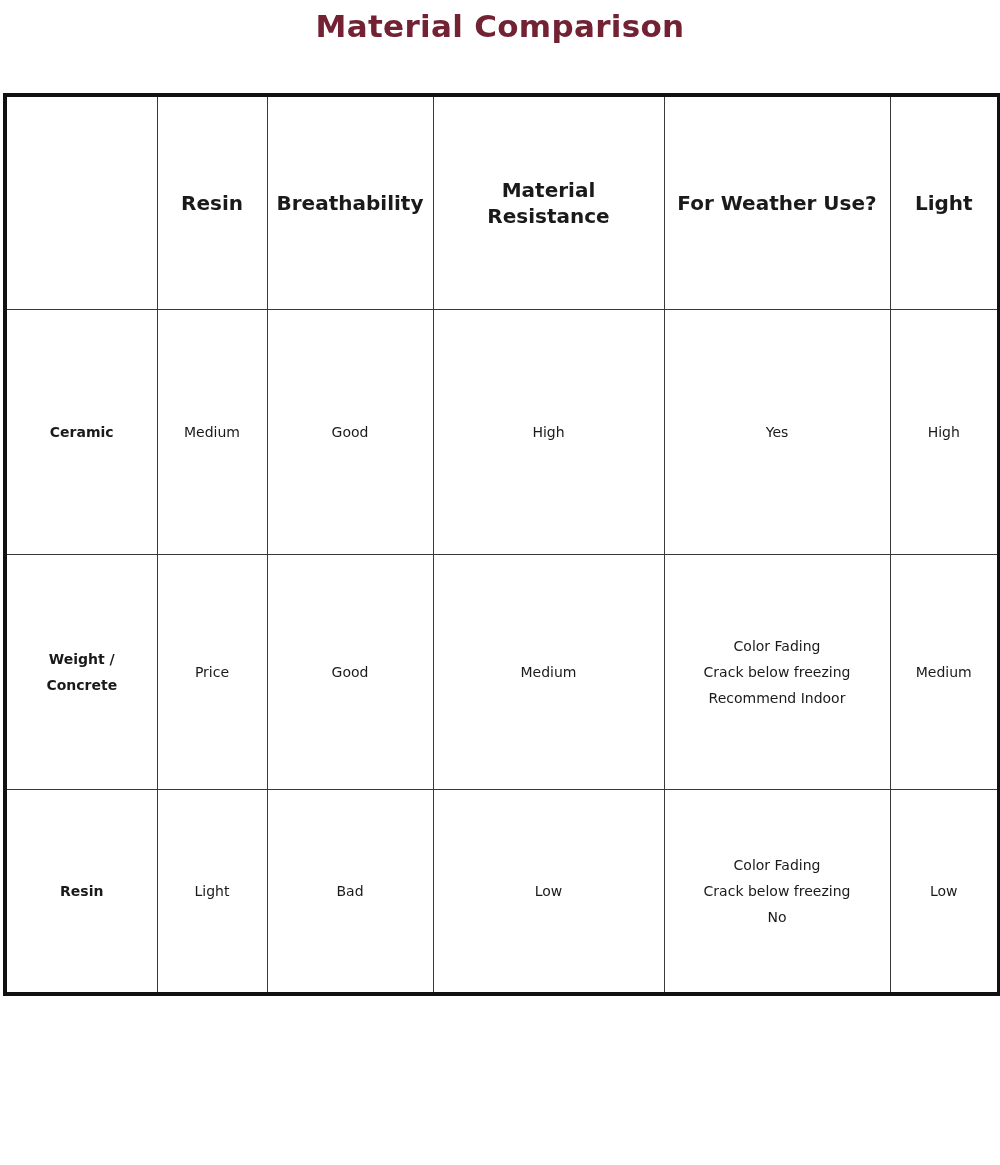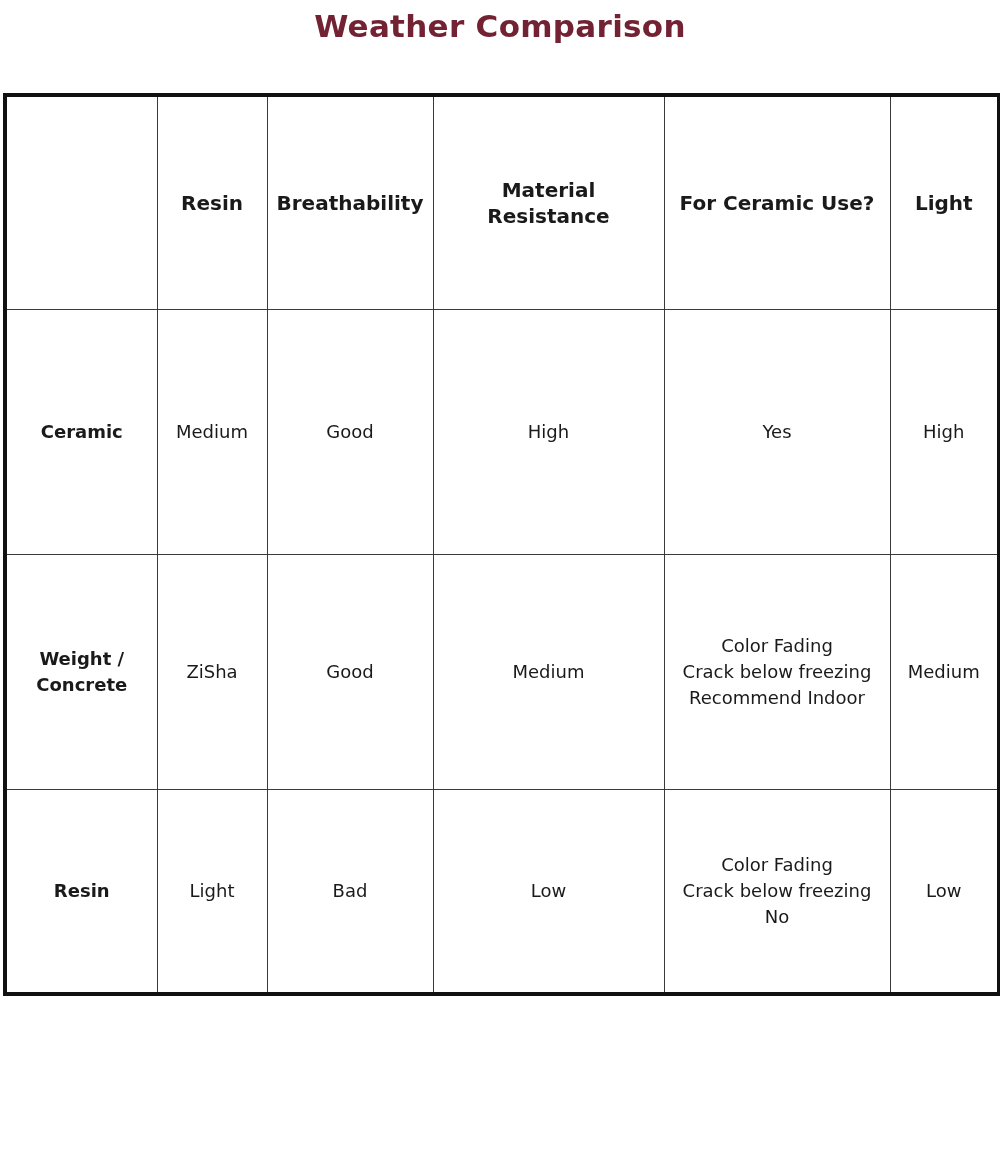--- a/index.html
+++ b/index.html
@@ -34,21 +34,21 @@
   table.cmp {
     border-collapse: collapse;
     width: 994px;
     table-layout: fixed;
     border: 4px solid #111111;
   }
   table.cmp td {
     border: 1px solid #3a3a3a;
     text-align: center;
     vertical-align: middle;
-    font-size: 18px;
+    font-size: 14px;
     line-height: 26px;
     padding: 6px 4px;
     color: #1a1a1a;
   }
   
   col.c0 { width: 152px; }
   col.c1 { width: 110px; }
   col.c2 { width: 166px; }
   col.c3 { width: 231px; }
   col.c4 { width: 226px; }
@@ -72,57 +72,57 @@
   tr.r-cement td { height: 222px; }
   tr.r-resin td { height: 190px; }
 
   .multi span {
     display: block;
   }
 </style>
 </head>
 <body>
 
-<h1 id="page-title">Weather Comparison</h1>
+<h1 id="page-title">Material Comparison</h1>
 
 <div class="table-wrap">
   <table class="cmp">
     <colgroup>
       <col class="c0">
         <col class="c1">
         <col class="c2">
         <col class="c3">
         <col class="c4">
         <col class="c5">
     </colgroup>
     <tbody>
       <tr class="header-row">
         <td class="corner"></td>
         <td>Resin</td>
         <td>Breathability</td>
         <td>Material Resistance</td>
-        <td>For Ceramic Use?</td>
+        <td>For Weather Use?</td>
         <td>Light</td>
       </tr>
 
       <tr class="r-ceramic">
         <td class="rowhead">Ceramic</td>
         <td>Medium</td>
         <td>Good</td>
         <td>High</td>
         <td class="multi">
           <span>Yes</span>
         </td>
         <td>High</td>
       </tr>
 
 
       <tr class="r-cement">
         <td class="rowhead">Weight / Concrete</td>
-        <td>ZiSha</td>
+        <td>Price</td>
         <td>Good</td>
         <td>Medium</td>
         <td class="multi">
           <span>Color Fading</span>
           <span>Crack below freezing</span>
           <span>Recommend Indoor</span>
         </td>
         <td>Medium</td>
       </tr>
 

